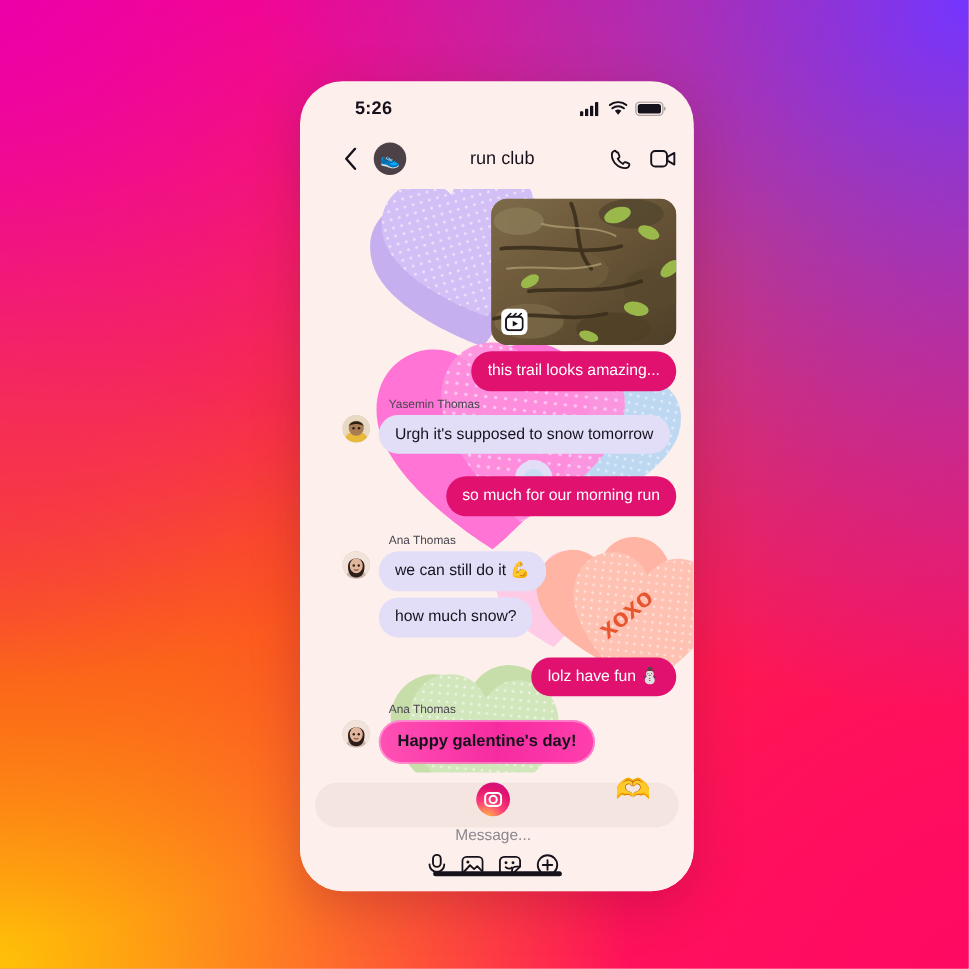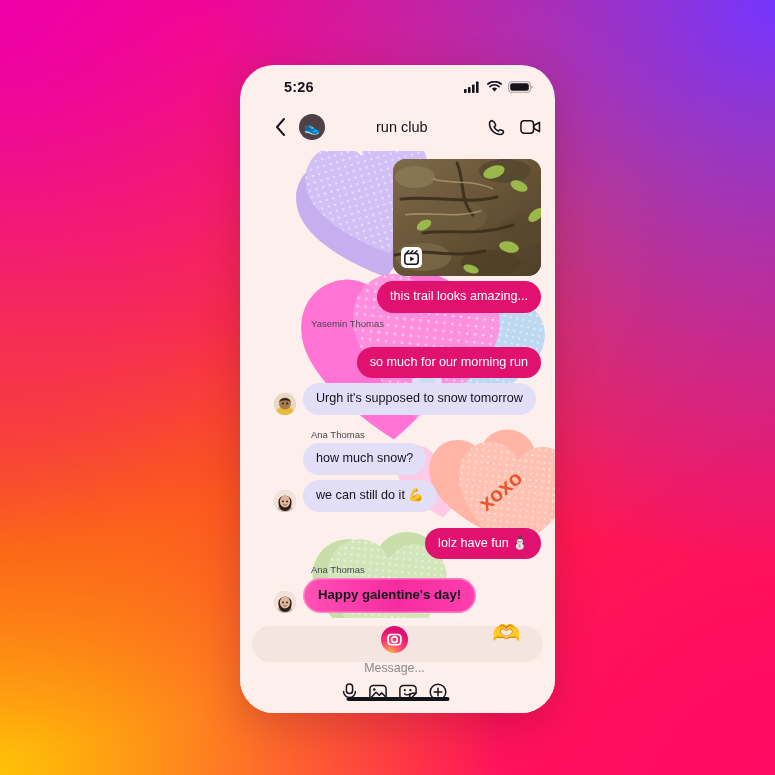--- a/index.html
+++ b/index.html
@@ -44,21 +44,21 @@
     font-size:13px;overflow:hidden;flex:none;}
   .group-title{font-size:14.5px;font-weight:400;color:#16121b;flex:1;margin-left:42px;}
   .header-actions{display:flex;align-items:center;gap:14px;}
 
   
   .thread{position:relative;height:505px;overflow:hidden;background:#FDF0EC;}
   .decor{position:absolute;pointer-events:none;}
 
   .rows{position:relative;z-index:3;padding:8px 14px 0 14px;}
 
-  .row{display:flex;align-items:flex-end;margin-bottom:5px;}
+  .row{display:flex;align-items:flex-start;margin-bottom:5px;}
   .row.out{justify-content:flex-end;}
   .avatar{width:22px;height:22px;border-radius:50%;flex:none;margin-right:7px;
     overflow:hidden;background:#d9cdbf;}
   .avatar-spacer{width:29px;flex:none;}
 
   .sender{font-size:9.5px;color:#4a4450;margin:0 0 3px 37px;position:relative;z-index:3;}
 
   .bub{max-width:216px;padding:8px 13px;border-radius:19px;font-size:12.6px;
     line-height:1.25;word-wrap:break-word;}
   .bub.in{background:#E3DEF8;color:#16121b;}
@@ -248,56 +248,56 @@
             </svg>
           </div>
         </div>
       </div>
 
       <div class="row out">
         <div class="bub out">this trail looks amazing...</div>
       </div>
 
       <div class="sender">Yasemin Thomas</div>
-      <div class="row out" style="margin-top:18px;">
-        <div class="bub out">so much for our morning run</div>
-      </div>
-
       <div class="row">
         <div class="avatar">
           <svg width="22" height="22" viewBox="0 0 22 22">
             <circle cx="11" cy="11" r="11" fill="#E8D9C2"></circle>
             <ellipse cx="11" cy="20" rx="9" ry="7" fill="#E8B93A"></ellipse>
             <circle cx="11" cy="10.5" r="6" fill="#A97B52"></circle>
             <path d="M5 9.5 C5.5 3.8 16.5 3.8 17 9.5 C16 6.5 6 6.5 5 9.5Z" fill="#2C2119"></path>
             <circle cx="8.8" cy="10.6" r="1" fill="#2C2119"></circle>
             <circle cx="13.2" cy="10.6" r="1" fill="#2C2119"></circle>
           </svg>
         </div>
         <div class="bub in">Urgh it's supposed to snow tomorrow</div>
       </div>
 
+      <div class="row out" style="margin-top:18px;">
+        <div class="bub out">so much for our morning run</div>
+      </div>
+
       <div class="sender" style="margin-top:14px;">Ana Thomas</div>
-      <div class="row">
-        <div class="avatar-spacer"></div>
-        <div class="bub in">how much snow?</div>
-      </div>
       <div class="row">
         <div class="avatar">
           <svg width="22" height="22" viewBox="0 0 22 22">
             <circle cx="11" cy="11" r="11" fill="#F2E3DA"></circle>
             <ellipse cx="11" cy="21" rx="8" ry="7" fill="#C9B2A6"></ellipse>
             <path d="M4.4 12 C4.4 3.6 17.6 3.6 17.6 12 C17.6 18 15 21 11 21 C7 21 4.4 18 4.4 12Z" fill="#2B1D18"></path>
             <ellipse cx="11" cy="11.6" rx="5.2" ry="6" fill="#E0B79C"></ellipse>
             <circle cx="9" cy="11.4" r=".95" fill="#2B1D18"></circle>
             <circle cx="13" cy="11.4" r=".95" fill="#2B1D18"></circle>
             <path d="M9.4 14.6 C10.3 15.4 11.7 15.4 12.6 14.6" stroke="#8B5B4A" stroke-width=".9" fill="none" stroke-linecap="round"></path>
           </svg>
         </div>
         <div class="bub in">we can still do it 💪</div>
+      </div>
+      <div class="row">
+        <div class="avatar-spacer"></div>
+        <div class="bub in">how much snow?</div>
       </div>
 
       <div class="row out" style="margin-top:16px;">
         <div class="bub out">lolz have fun ⛄</div>
       </div>
 
 
       <div class="sender">Ana Thomas</div>
       <div class="row">
         <div class="avatar">

